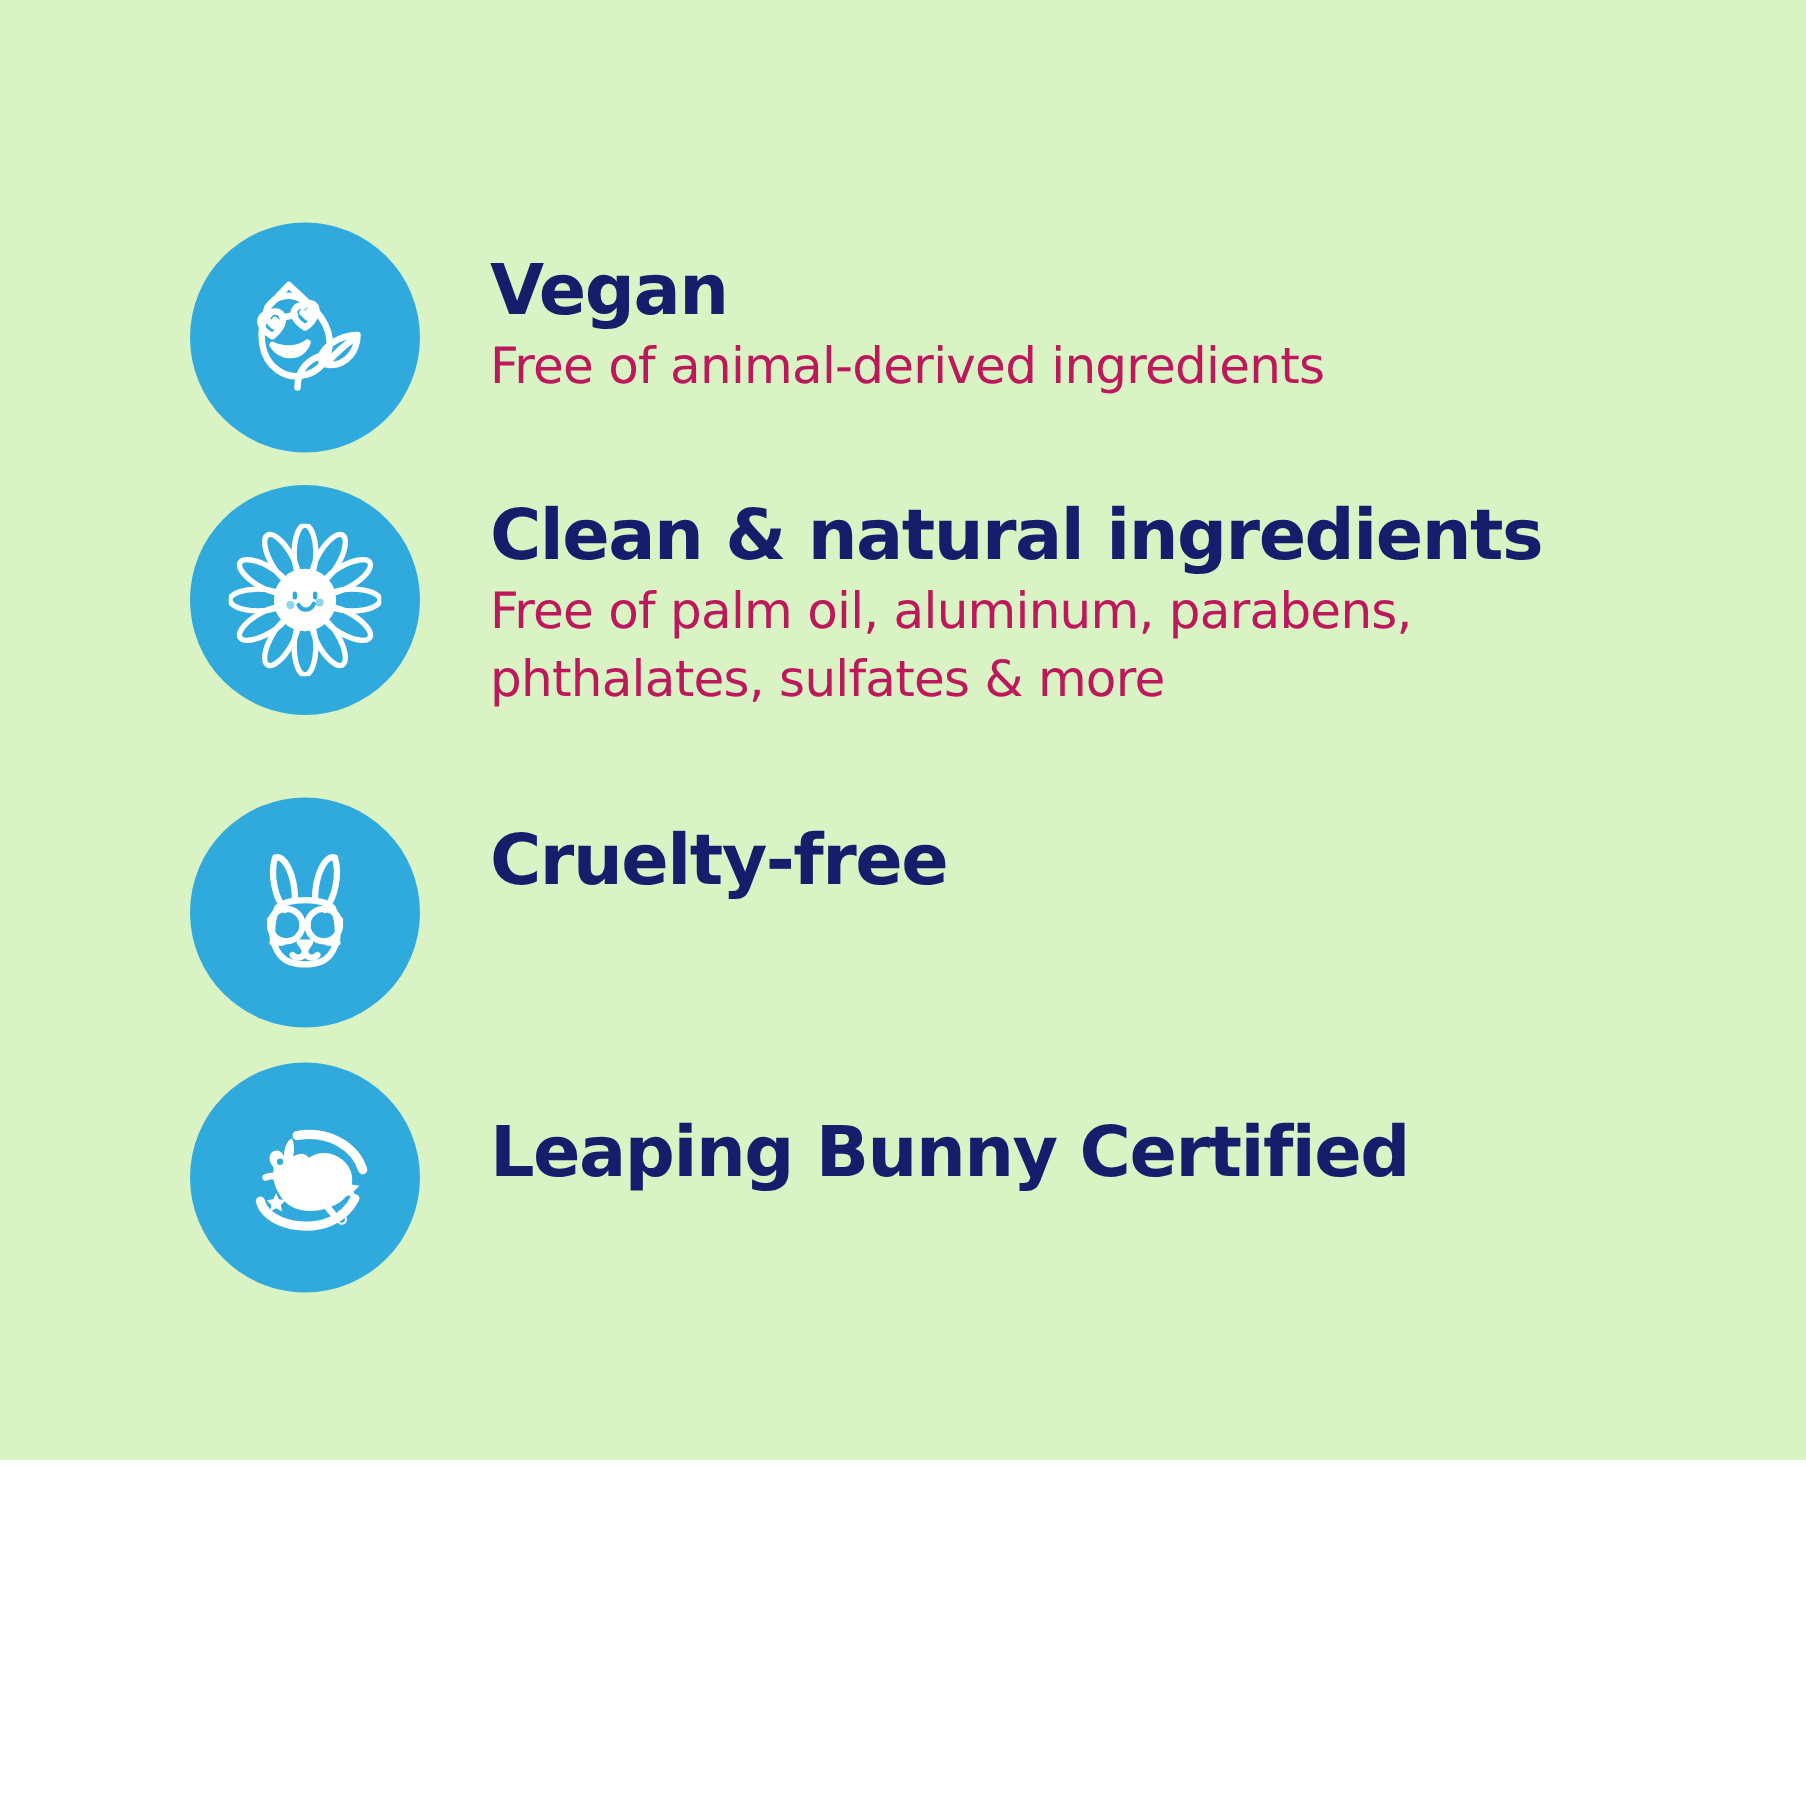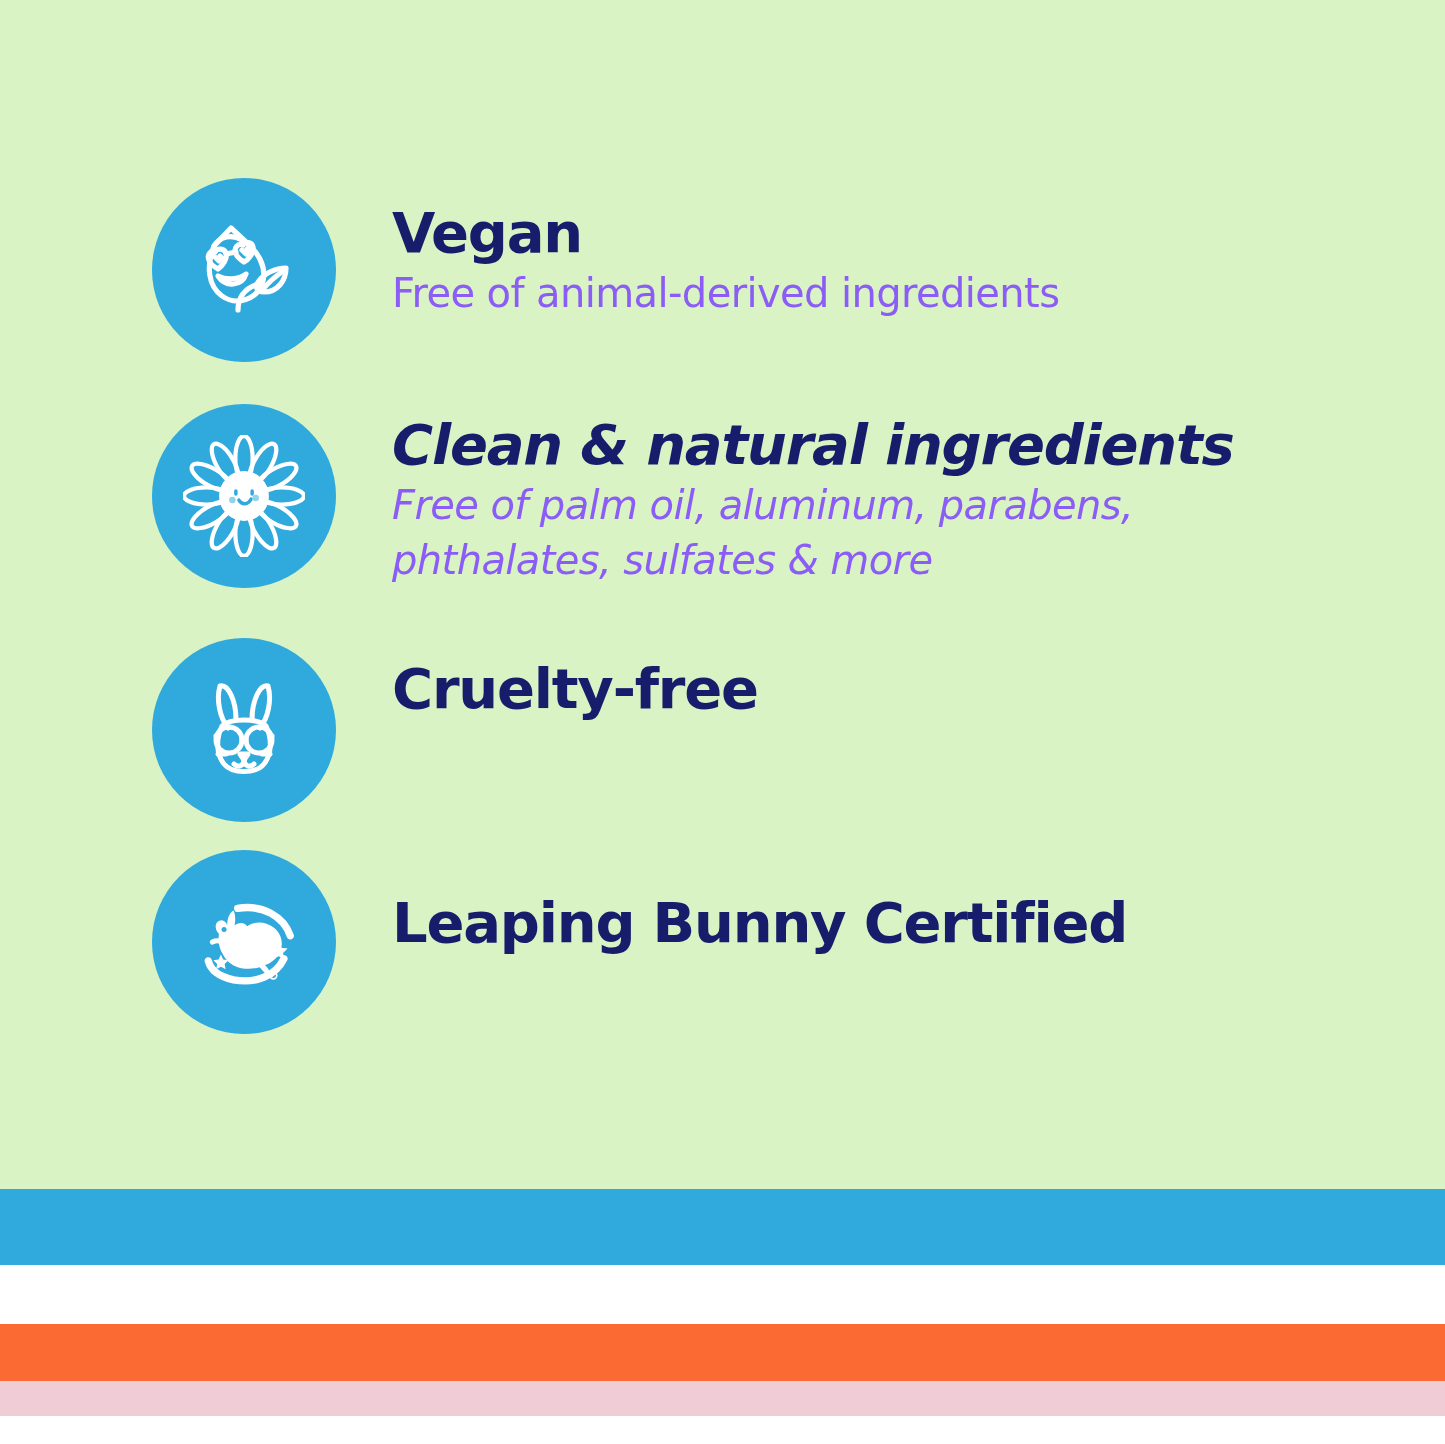--- a/index.html
+++ b/index.html
@@ -10,21 +10,21 @@
     width: 1445px;
     height: 1444px;
     overflow: hidden;
     font-family: "Liberation Sans", sans-serif;
     background: #ffffff;
   }
 
   .page {
     position: relative;
     width: 1445px;
-    height: 1416px;
+    height: 1168px;
     background: #d9f3c4;
     overflow: hidden;
   }
 
   
   .features {
     position: absolute;
     left: 0;
     top: 0;
     width: 1445px;
@@ -63,30 +63,30 @@
     letter-spacing: -1.2px;
     line-height: 1.04;
     font-size: 56px;
     margin: 0 0 4px 0;
     white-space: nowrap;
   }
 
   .feature-desc {
     font-family: "DejaVu Sans", "Liberation Sans", sans-serif;
     font-weight: 400;
-    color: #8b5cf6;
+    color: #be185d;
     font-size: 40px;
     line-height: 1.38;
     letter-spacing: -0.6px;
     margin: 0;
   }
 
   
   #row-vegan           { top: 178px; }
-  #row-clean           { top: 404px; font-style: italic; }
+  #row-clean           { top: 388px; }
   #row-cruelty         { top: 638px; }
   #row-leaping         { top: 850px; }
 
   #row-vegan   .feature-text { padding-top: 26px; }
   #row-clean   .feature-text { padding-top: 12px; }
   #row-cruelty .feature-text { padding-top: 22px; }
   #row-leaping .feature-text { padding-top: 8px; }
 
   
   #row-clean   .feature-desc { max-width: 920px; }

